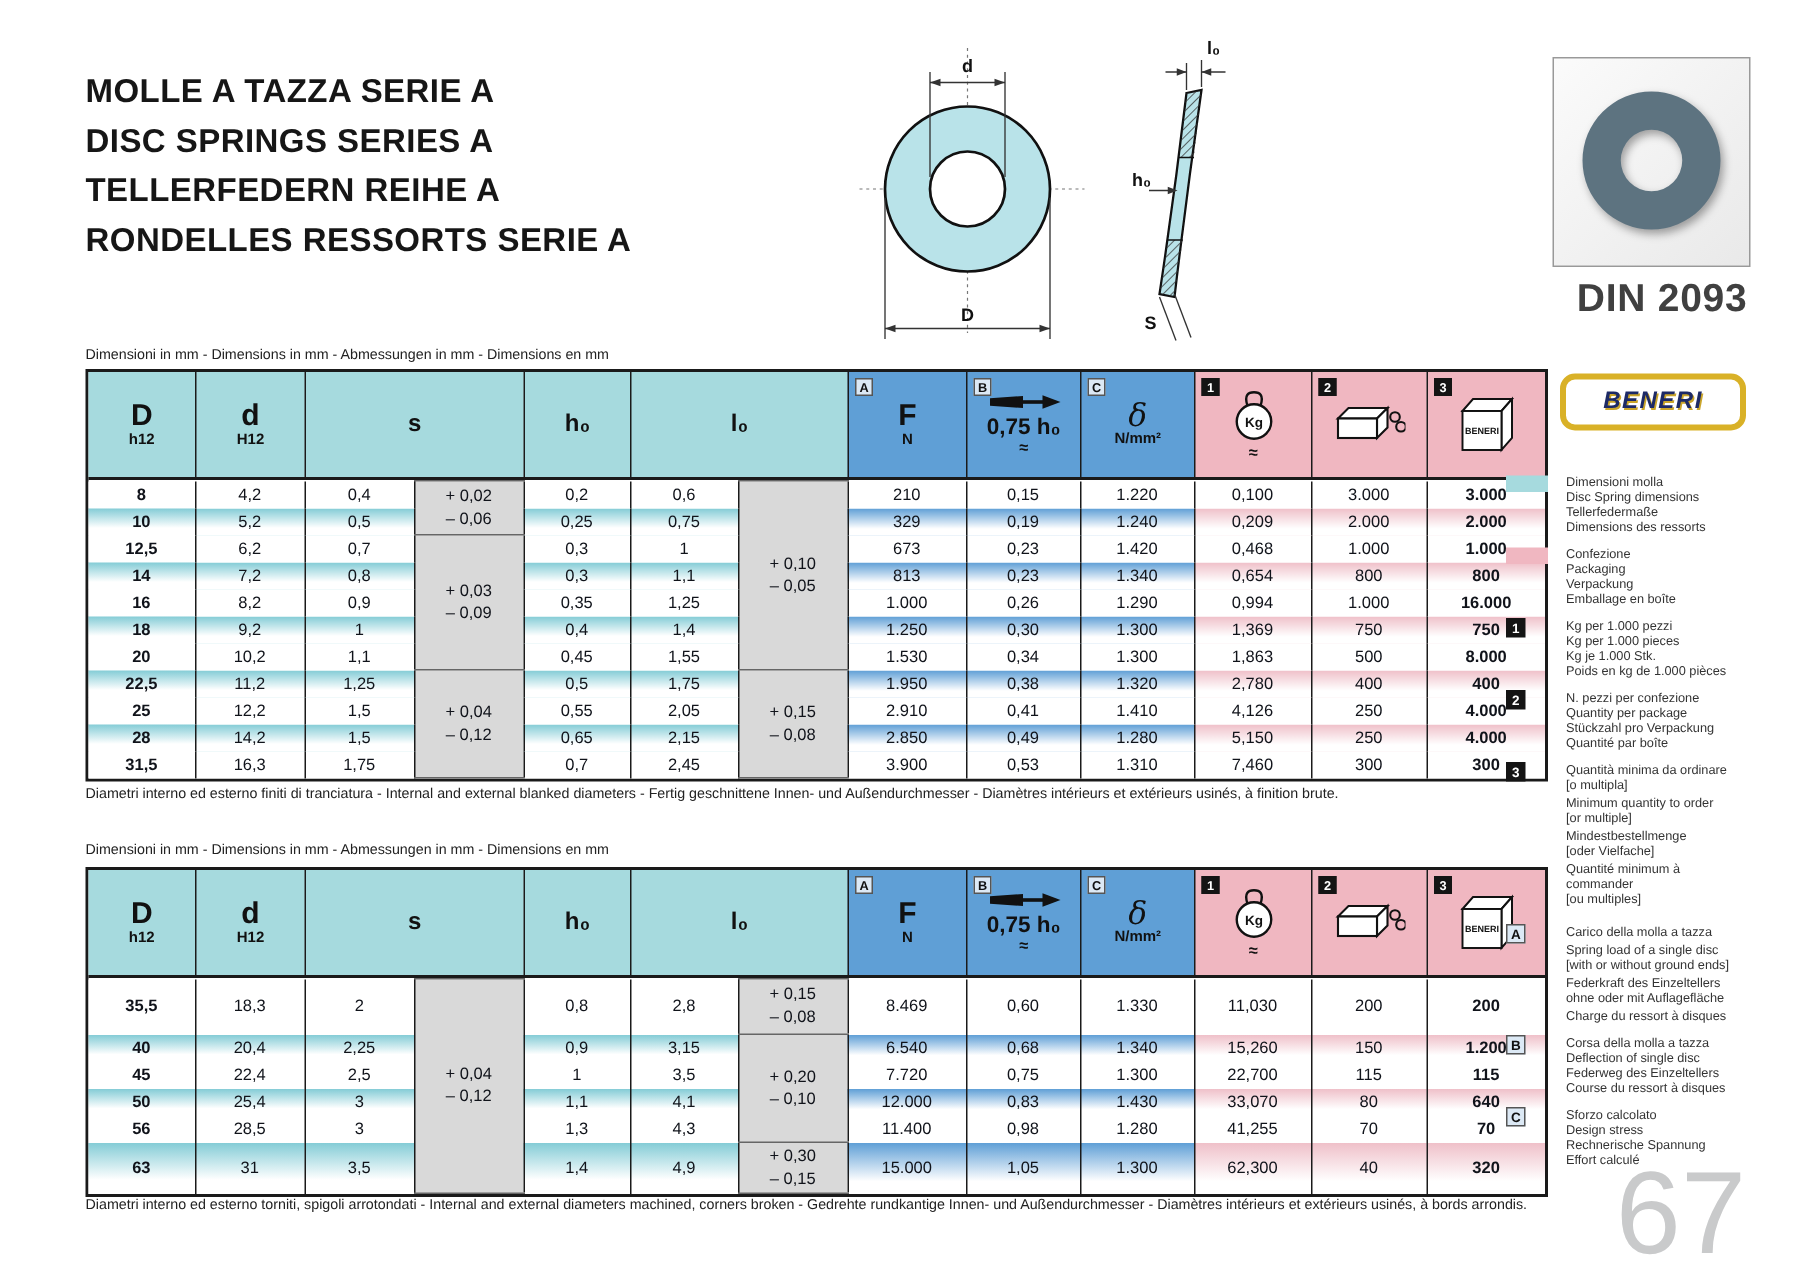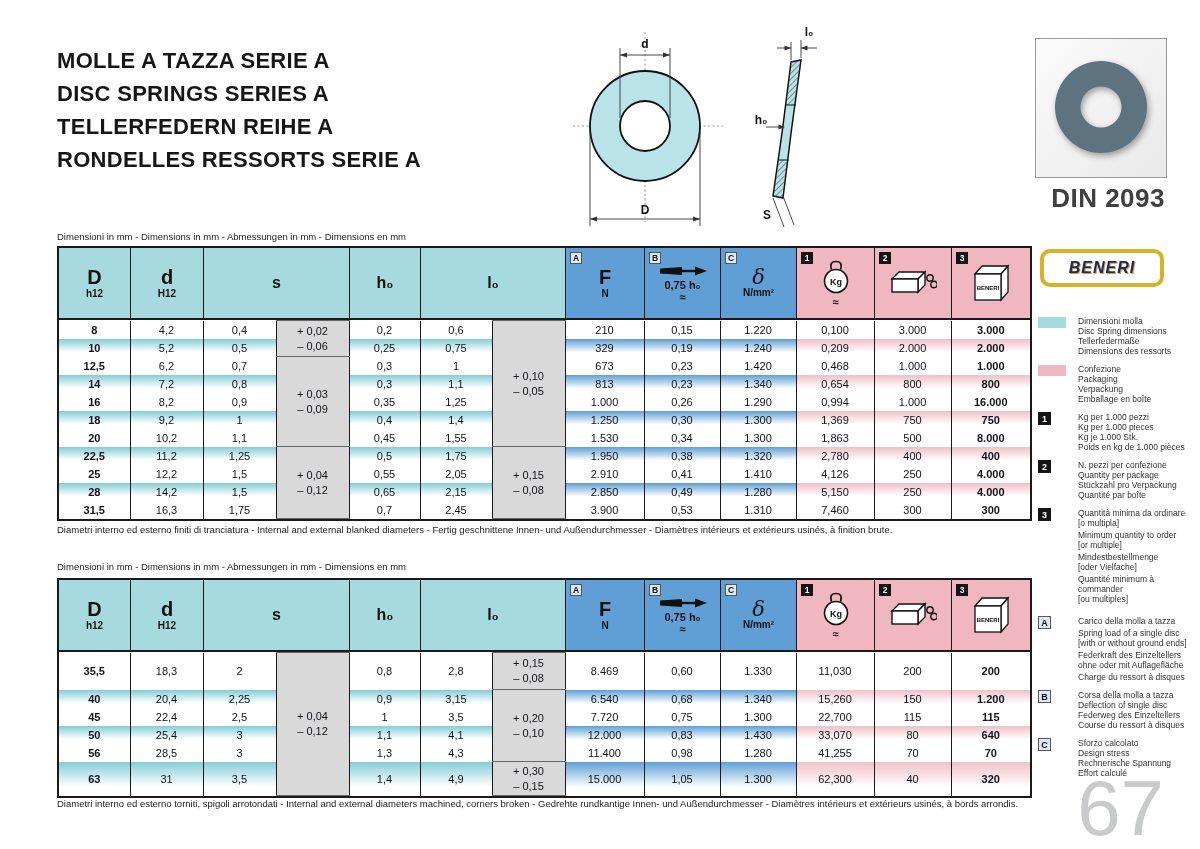--- a/index.html
+++ b/index.html
@@ -20,21 +20,21 @@
   .tblock { position:absolute; left:57px; width:975px; box-sizing:border-box; border:2px solid #1a1a1a; background:#fff; }
   .t1 { top:246px; } .t2 { top:578px; }
   .thead { display:flex; height:70px; border-bottom:2px solid #1a1a1a; }
   .hcell { position:relative; display:flex; flex-direction:column; align-items:center; justify-content:center;
            border-left:1px solid #1a1a1a; box-sizing:border-box; flex:0 0 auto; }
   .hcell:first-child { border-left:none; }
   .bg-cyan { background:#a6dade; } .bg-blue { background:#5f9fd6; } .bg-pink { background:#f0b7c1; }
   .hmain { font-size:16px; font-weight:700; line-height:18px; }
   .hmain.lg { font-size:20px; line-height:20px; }
   .hmain.delta { font-family:"DejaVu Serif",serif; font-style:italic; font-weight:400; font-size:21px; }
-  .hmain2 { font-size:11px; font-weight:700; margin-top:2px;text-align:right; }
+  .hmain2 { font-size:15px; font-weight:700; margin-top:2px;text-align:right; }
   .hsub { font-size:10px; font-weight:700; margin-top:1px; }
   .happrox { font-size:11px; font-weight:700; line-height:9px; margin-top:2px; }
   .badge { position:absolute; top:4px; left:4px; width:12px; height:12px; font-size:8.5px; font-weight:700;
            display:flex; align-items:center; justify-content:center; box-sizing:border-box; }
   .badge.light { background:#dce9f5; border:1px solid #555; color:#111; }
   .badge.dark  { background:#141414; border:1px solid #141414; color:#fff; }
 
   table.dtable { border-collapse:collapse; table-layout:fixed; width:100%; }
   table.dtable td { border-left:1px solid #1a1a1a; text-align:center; vertical-align:middle;
                     font-size:11px; padding:0; color:#10131a; background:#fff; }
@@ -50,21 +50,21 @@
   .photo { position:absolute; left:1035px; top:38px; width:130px; height:138px;
            background:linear-gradient(135deg,#fbfbfb,#e9e9e9); border:1px solid #999; }
   .din { position:absolute; left:1035px; top:183px; width:130px; text-align:right;
          font-size:26px; font-weight:700; letter-spacing:.5px; color:#404040; }
   .beneri-logo { position:absolute; left:1040px; top:249px; width:116px; height:30px;
                  border:4px solid #d9b127; border-radius:10px; background:#fff;
                  display:flex; align-items:center; justify-content:center;
                  font-weight:700; font-style:italic; font-size:16px; letter-spacing:1px;
                  color:#1d2a66; text-shadow:1px 1px 0 #caa52a; }
 
-  .legend { position:absolute; left:1038px; top:316px; width:160px; }
+  .legend { position:absolute; left:1004px; top:316px; width:160px; }
   .legend-item { display:flex; margin-bottom:6px; }
   .lmark { flex:0 0 40px; }
   .chip { width:28px; height:11px; margin-top:1px; }
   .lbadge { width:13px; height:13px; font-size:9px; font-weight:700;
             display:flex; align-items:center; justify-content:center; box-sizing:border-box; }
   .lbadge.dark { background:#141414; color:#fff; }
   .lbadge.light { background:#dce9f5; border:1px solid #555; color:#111; }
   .legend-text { font-size:8.5px; line-height:10px; color:#333; }
   .lgroup { margin-bottom:2px; }
 

